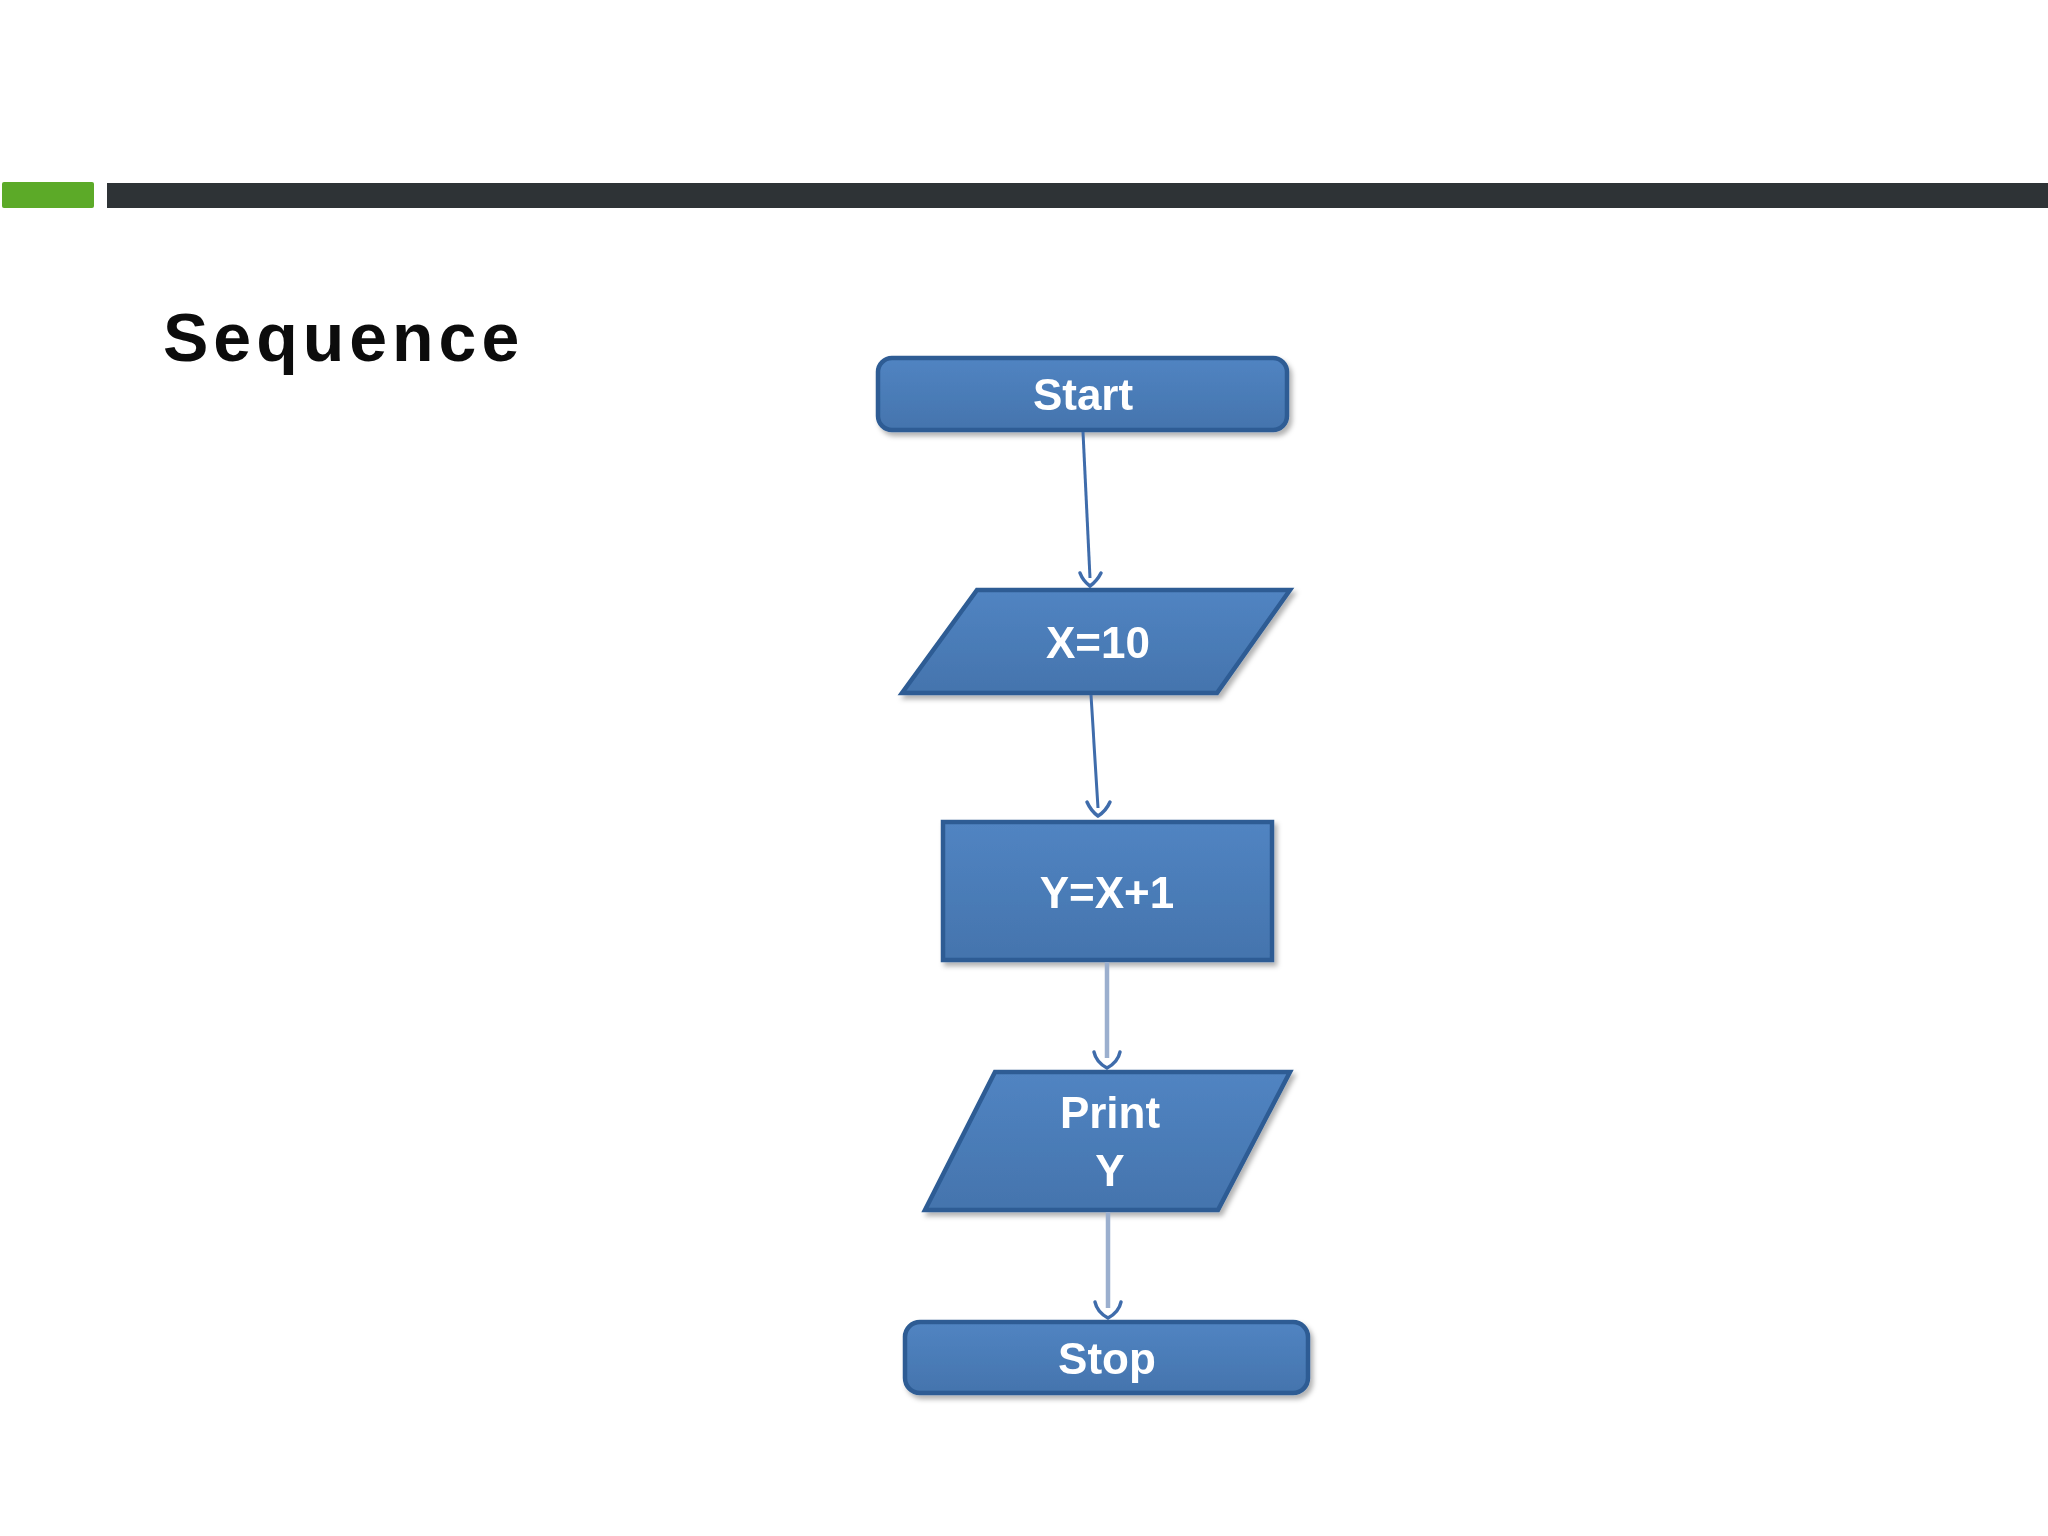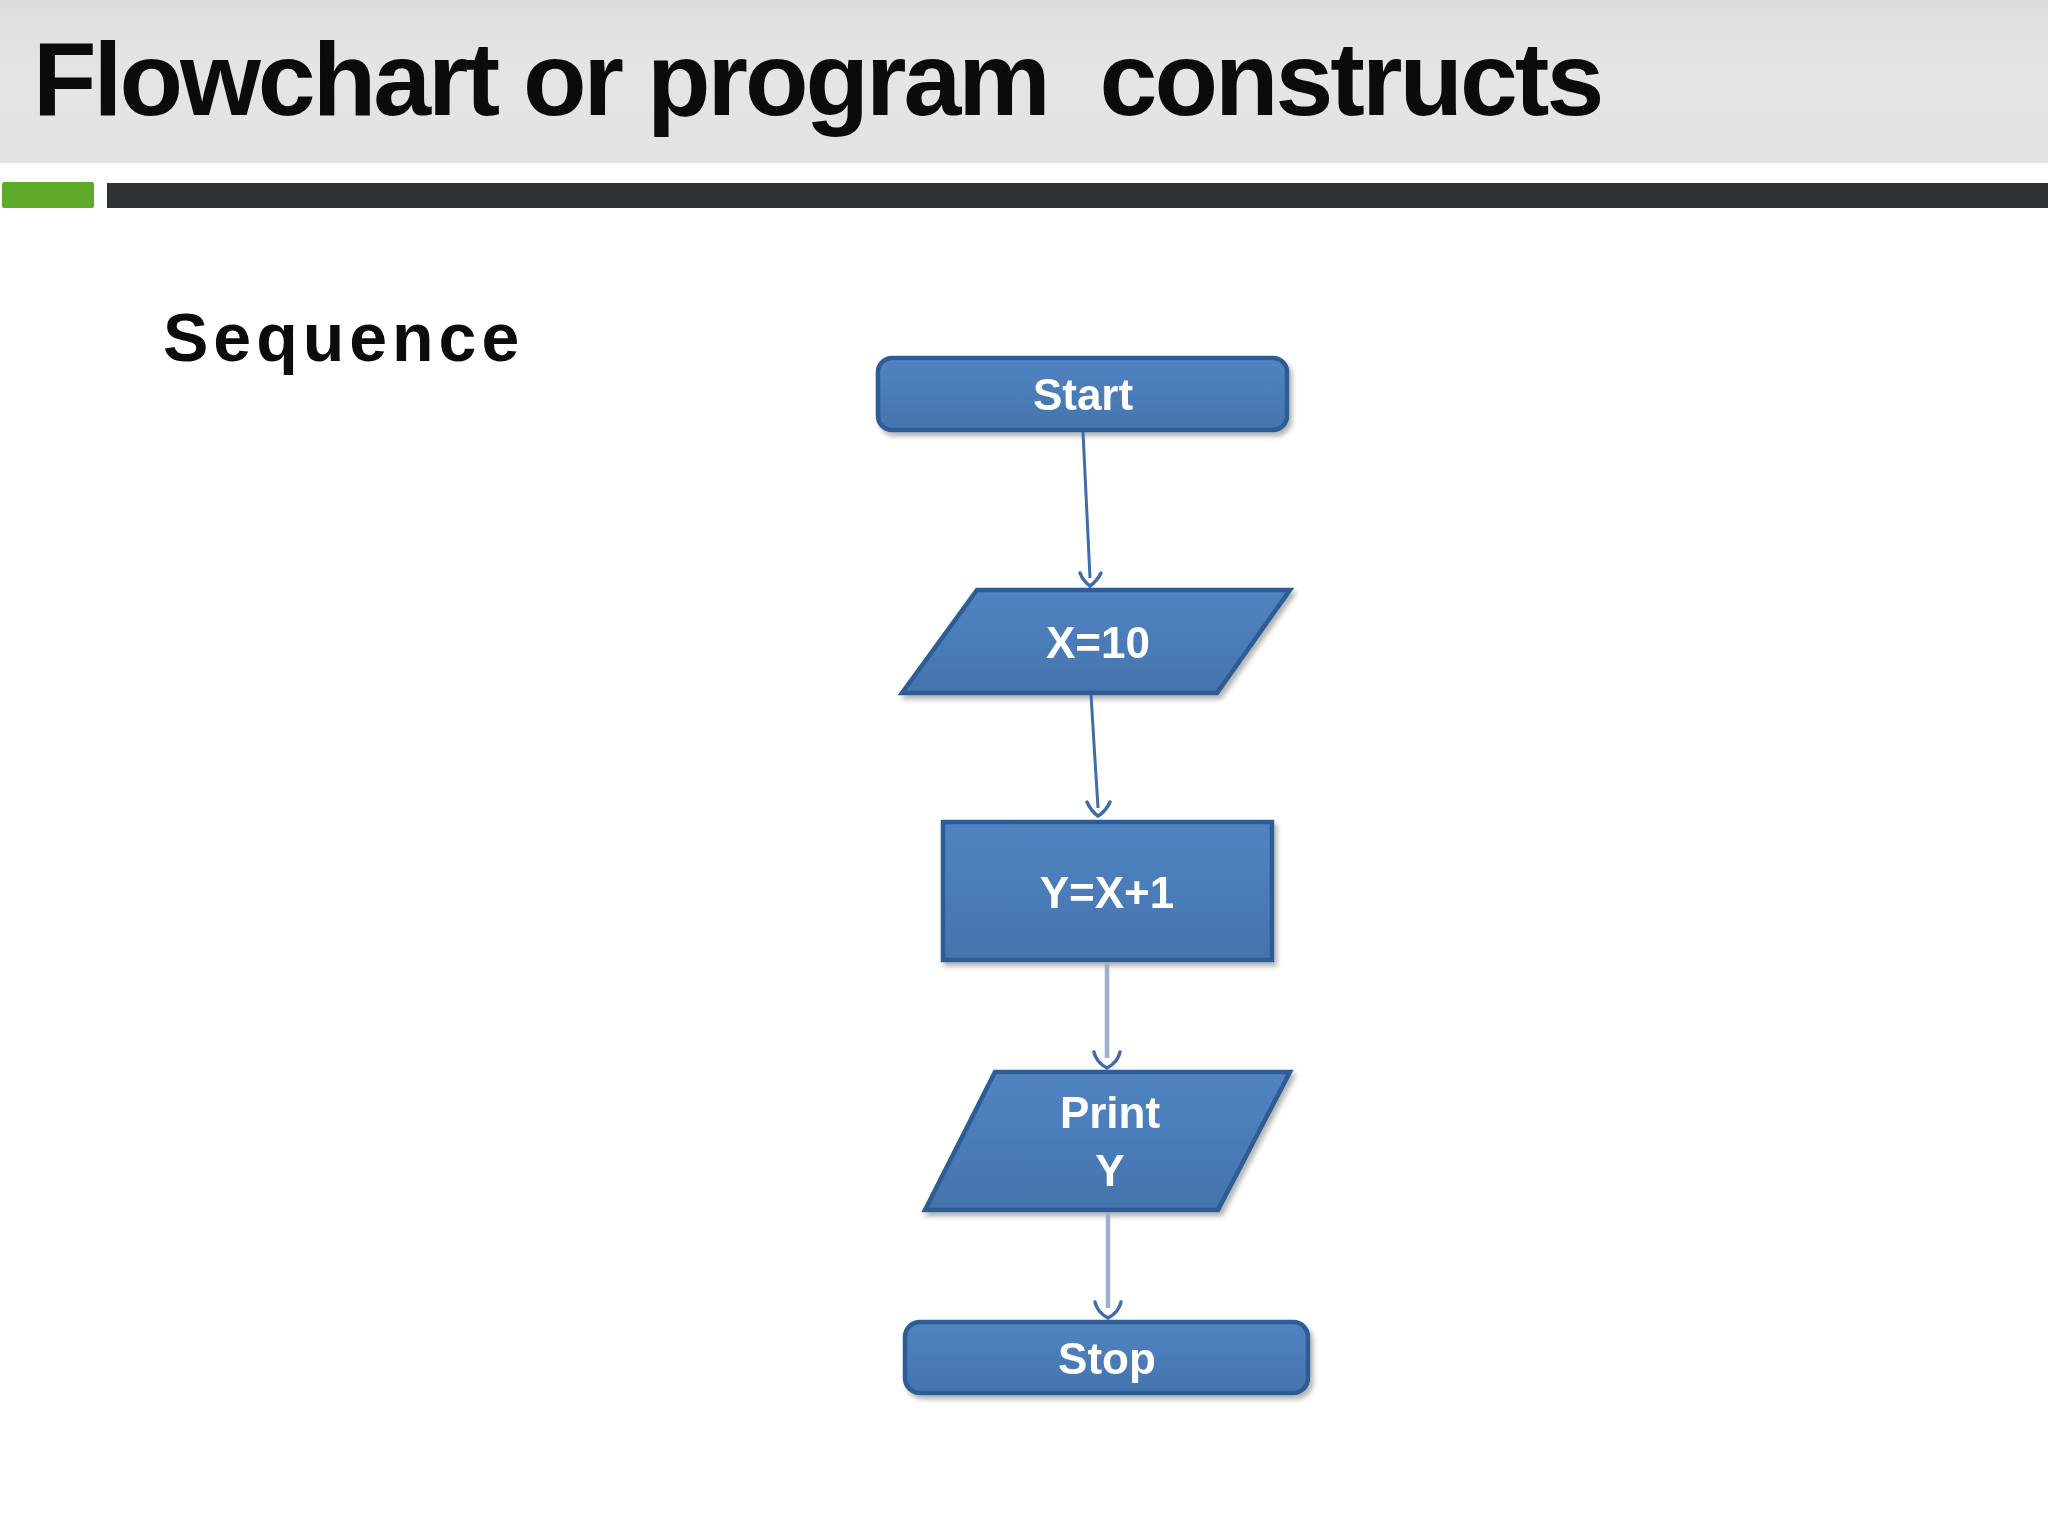--- a/index.html
+++ b/index.html
@@ -52,23 +52,20 @@
   }
   .edge-dark { stroke: #3f6cab; stroke-width: 3; fill: none; }
   .edge-light { stroke: #9bafce; stroke-width: 4.5; fill: none; }
   .head-dark { stroke: #3f6cab; stroke-width: 3.5; fill: none; stroke-linecap: round; }
 </style>
 </head>
 <body>
 
 <div class="slide">
 
-  <div class="header">
-    <h1 class="title">Flowchart or program  constructs</h1>
-  </div>
 
   <div class="accent-green"></div>
   <div class="accent-dark"></div>
 
   <div class="section-label">Sequence</div>
 
   <svg class="flowchart-svg" viewBox="0 0 480 1120">
     <defs>
       <linearGradient id="nodeFill" x1="0" y1="0" x2="0" y2="1">
         <stop offset="0" stop-color="#5184c2"></stop>

